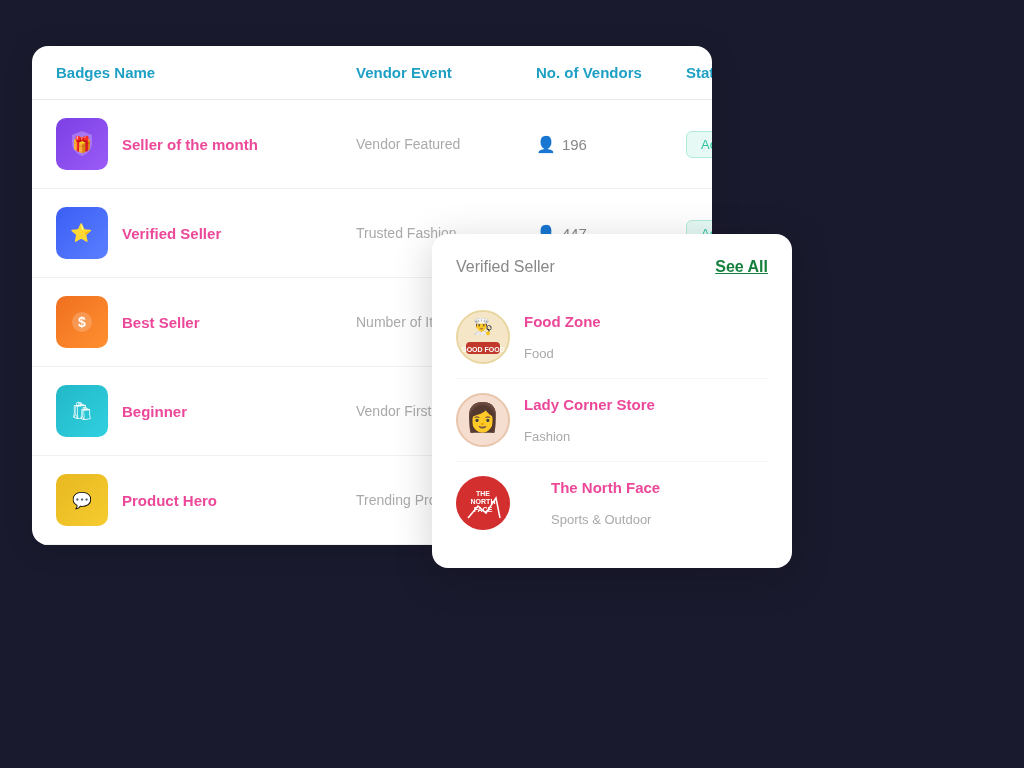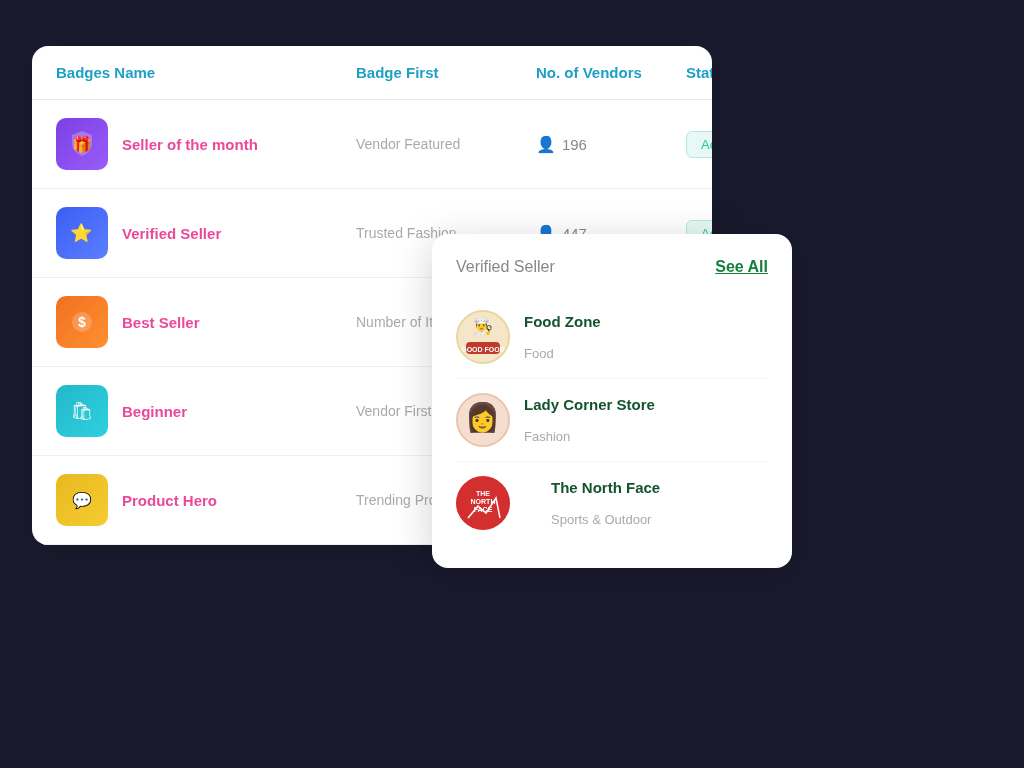--- a/index.html
+++ b/index.html
@@ -168,21 +168,21 @@
     }
 
     .vendor-avatar.north-face {
       background: #d32f2f;
       color: white;
     }
 
     .vendor-info-name {
       font-size: 15px;
       font-weight: 700;
-      color: #14532d;
+      color: #ec4899;
     }
 
     .vendor-info-cat {
       font-size: 13px;
       color: #aaa;
       margin-top: 16px;
     }
 
     
     .icon-seller-month {
@@ -212,21 +212,21 @@
     }
   </style>
 </head>
 <body>
 
 <div class="scene">
 
   <div class="main-card">
     <div class="table-header">
       <div class="table-header-cell">Badges Name</div>
-      <div class="table-header-cell">Badge First</div>
+      <div class="table-header-cell">Vendor Event</div>
       <div class="table-header-cell">No. of Vendors</div>
       <div class="table-header-cell">Status</div>
     </div>
 
     <div class="table-row">
       <div class="badge-name-cell">
         <div class="shield-wrap icon-seller-month">
           <svg width="30" height="30" viewBox="0 0 30 30" fill="none">
             <path d="M15 2L5 6v8c0 6 4.5 11 10 13 5.5-2 10-7 10-13V6L15 2z" fill="white" opacity="0.25"></path>
             <text x="15" y="21" text-anchor="middle" font-size="16" fill="white">🎁</text>

